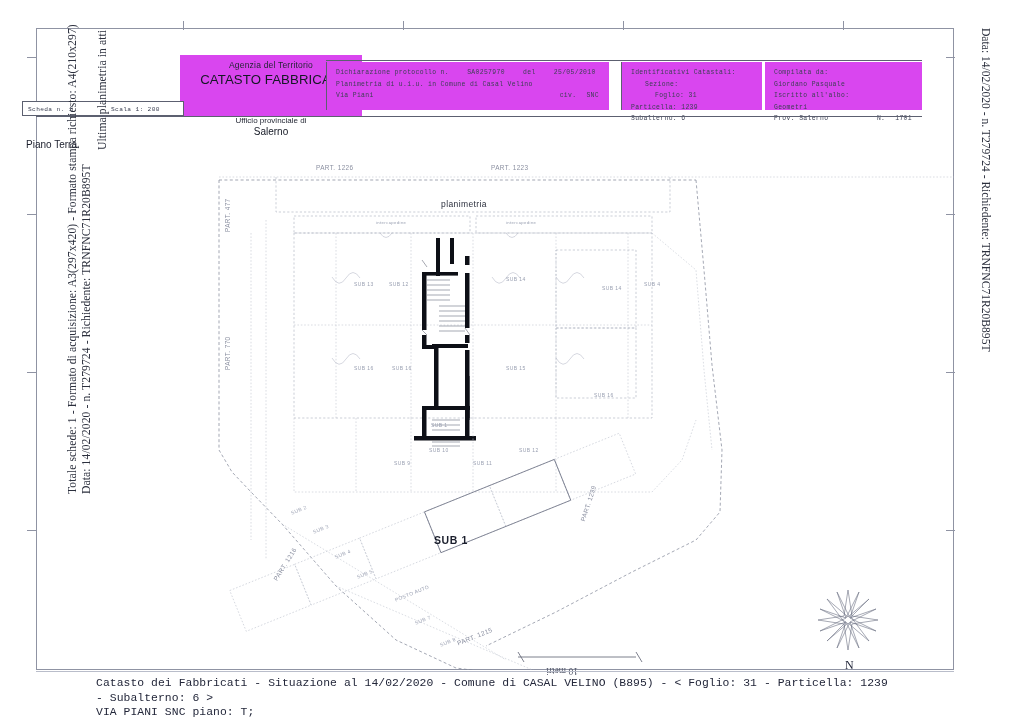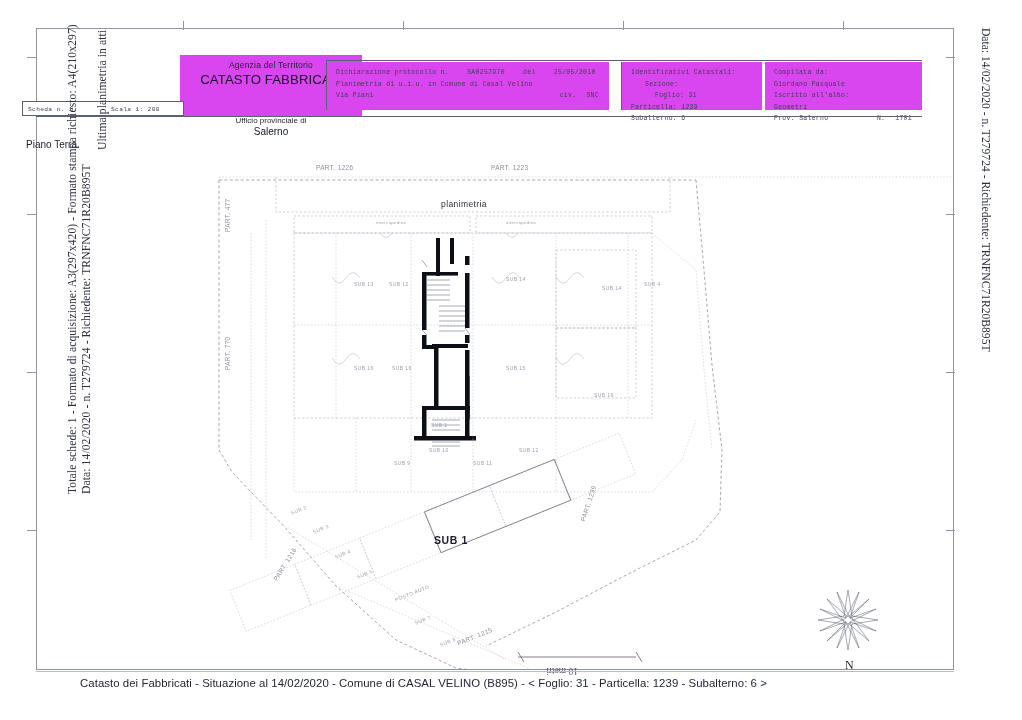--- a/index.html
+++ b/index.html
@@ -163,23 +163,23 @@
   .plan {
     position: absolute;
     left: 36px; top: 120px;
     width: 918px; height: 550px;
   }
   .plan svg { display: block; }
 
   
   .footer {
     position: absolute;
-    left: 80px; top: 676px;
+    left: 96px; top: 676px;
     width: 800px;
-    font-family: Liberation Sans, sans-serif;
+    font-family: Liberation Mono, monospace;
     font-size: 11.4px;
     line-height: 14.5px;
     color: #23273a;
     letter-spacing: .05px;
   }
   .footer .fl2 { display: block; }
   .footer-rule {
     position: absolute;
     left: 36px; top: 671px;
     width: 918px; height: 1px;
@@ -463,13 +463,14 @@
     <div style="position: absolute; white-space: nowrap; font-family: &quot;Liberation Sans&quot;, sans-serif; left: 403px; top: 522px; font-size: 5px; color: rgb(154, 160, 178); letter-spacing: 0.4px; transform: rotate(-22deg); transform-origin: 0px 0px;">SUB 8</div>
     <div style="position: absolute; white-space: nowrap; font-family: &quot;Liberation Sans&quot;, sans-serif; left: 398px; top: 414px; font-size: 10.5px; color: rgb(26, 30, 44); font-weight: bold; letter-spacing: 0.6px;">SUB 1</div>
   </div>
 
 <div style="position:absolute;left:845px;top:658px;font-family:'Liberation Serif',serif;font-size:12px;color:#23273a;">N</div>
 
 <div class="scalebar-label">10 metri</div>
 <div class="footer-rule"></div>
 <div class="footer">
   <span>Catasto dei Fabbricati - Situazione al 14/02/2020 - Comune di CASAL VELINO (B895) - &lt; Foglio: 31 - Particella: 1239 - Subalterno: 6 &gt;</span>
+  <span class="fl2">VIA PIANI SNC piano: T;</span>
 </div>
 
 </body></html>

